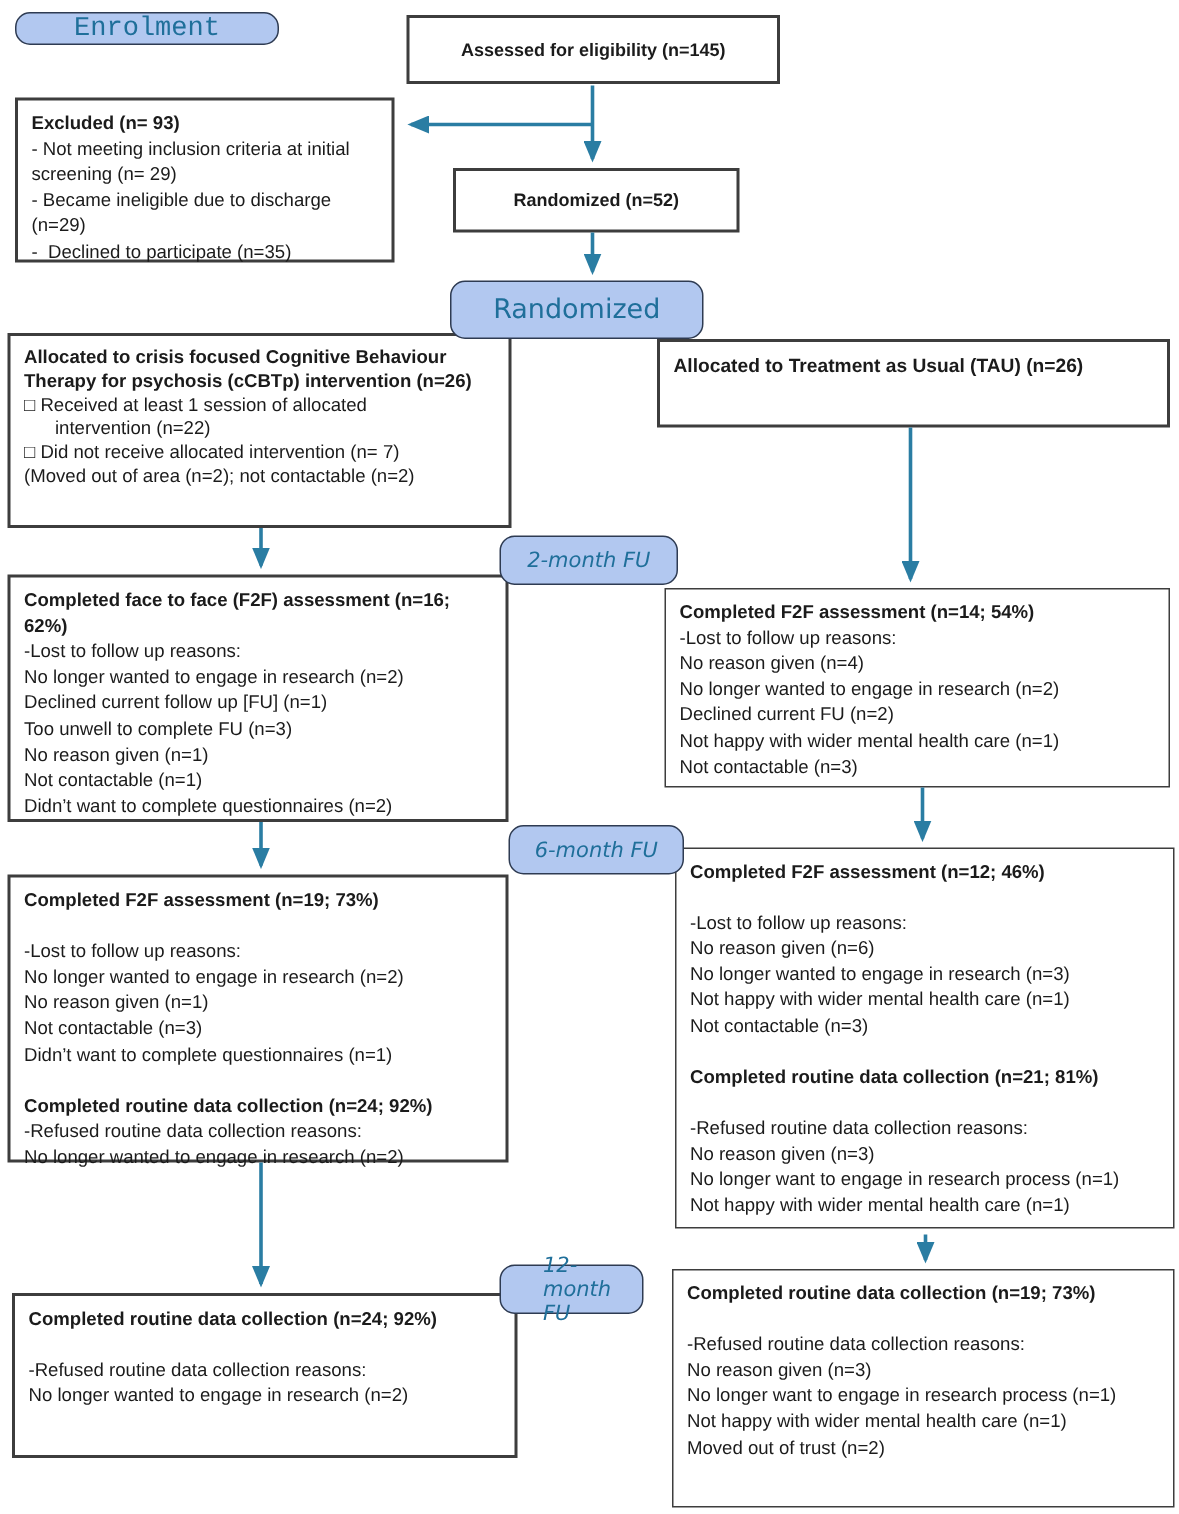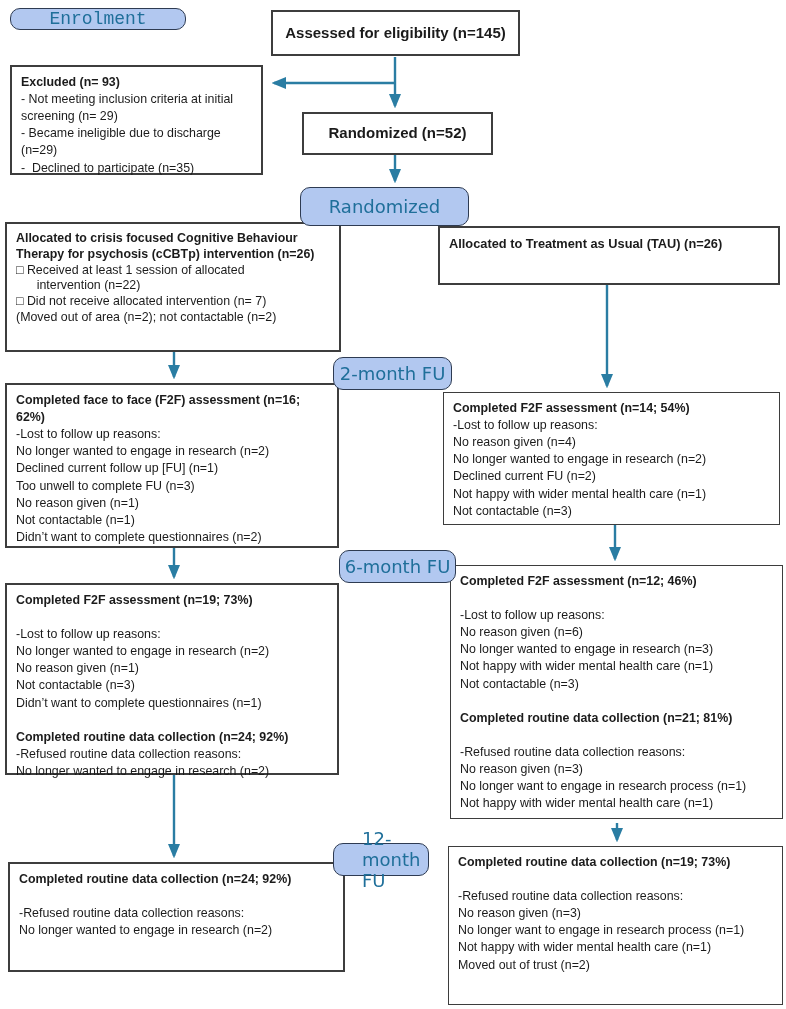--- a/index.html
+++ b/index.html
@@ -24,41 +24,41 @@
   }
   .box.thin { border-width: 1.5px; }
   .box.center {
     display: flex;
     align-items: center;
     justify-content: center;
     text-align: center;
     padding: 2px 6px;
   }
   .box-title { font-weight: bold; }
-  .box.center .box-title { font-size: 15px; }
+  .box.center .box-title { font-size: 12px; }
   .box-title.tau-title { font-size: 12.8px; }
   .box-title.section2 { margin-top: 17px; }
   .tight { line-height: 1.27; }
   .line { white-space: pre-wrap; }
   .line.blank { min-height: 17px; }
   .stage {
     position: absolute;
     background: #b2c8f0;
     border: 1.8px solid #2e3b52;
     border-radius: 10px;
     box-sizing: border-box;
     display: flex;
     align-items: center;
     justify-content: center;
     color: #1f6f9a;
     font-family: "DejaVu Sans", "Liberation Sans", sans-serif;
     z-index: 10;
   }
   .stage.big { font-size: 18px; }
-  .stage.small { font-size: 18px; }
+  .stage.small { font-size: 14px; font-style: italic; }
   #arrow-layer {
     position: absolute;
     left: 0; top: 0;
     width: 786px; height: 1009px;
     z-index: 5;
     pointer-events: none;
   }
 </style>
 </head>
 <body>

